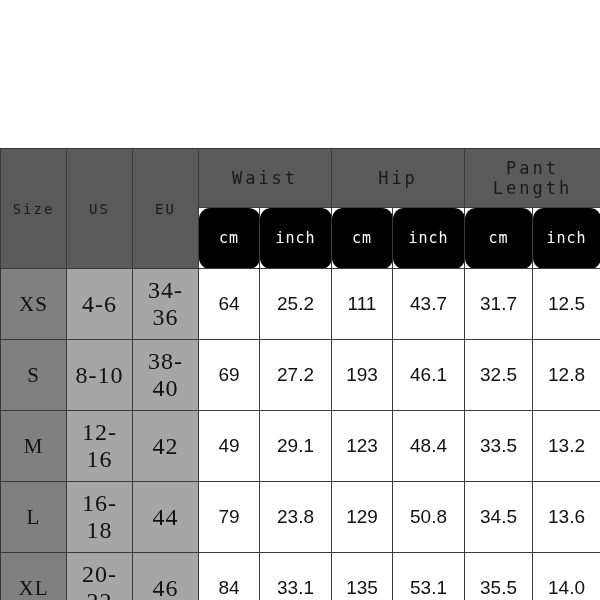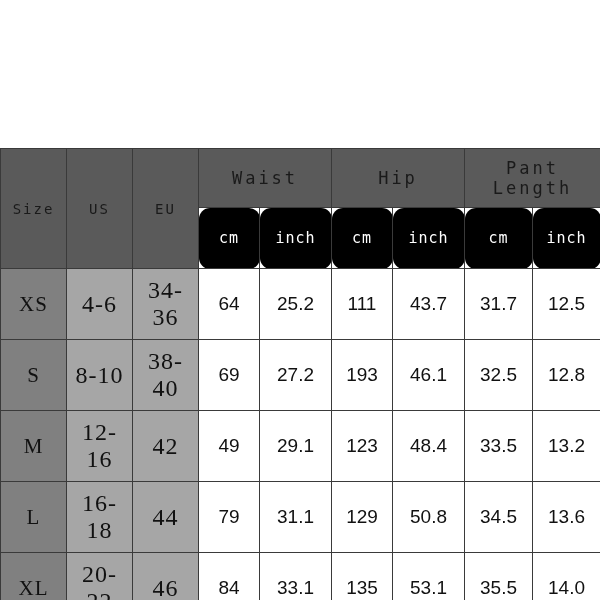--- a/index.html
+++ b/index.html
@@ -166,21 +166,21 @@
         <td class="cell-measure">123</td>
         <td class="cell-measure">48.4</td>
         <td class="cell-measure">33.5</td>
         <td class="cell-measure">13.2</td>
       </tr>
       <tr class="data-row">
         <td class="cell-size">L</td>
         <td class="cell-region">16-18</td>
         <td class="cell-region">44</td>
         <td class="cell-measure">79</td>
-        <td class="cell-measure">31.1</td>
+        <td class="cell-measure">23.8</td>
         <td class="cell-measure">129</td>
         <td class="cell-measure">50.8</td>
         <td class="cell-measure">34.5</td>
         <td class="cell-measure">13.6</td>
       </tr>
       <tr class="data-row">
         <td class="cell-size">XL</td>
         <td class="cell-region">20-22</td>
         <td class="cell-region">46</td>
         <td class="cell-measure">84</td>

